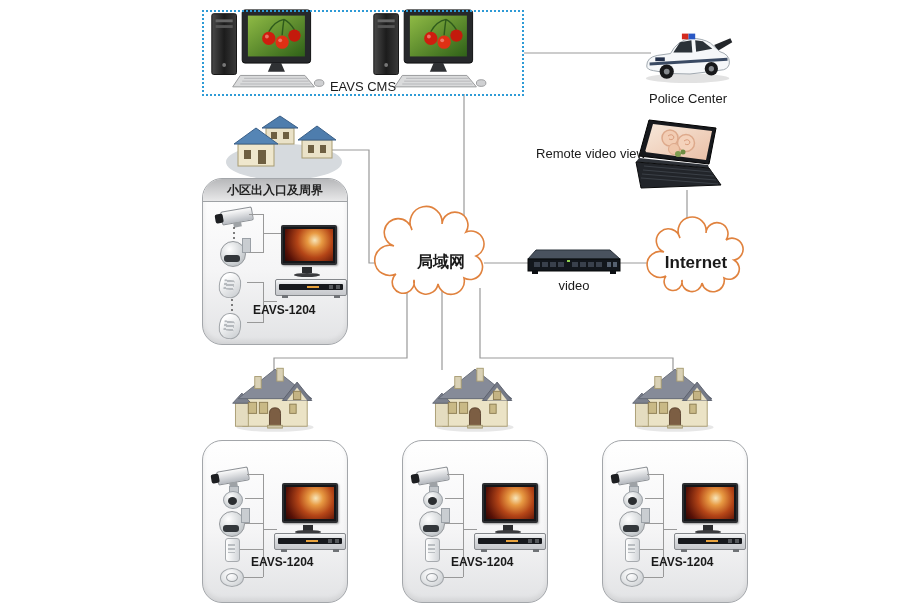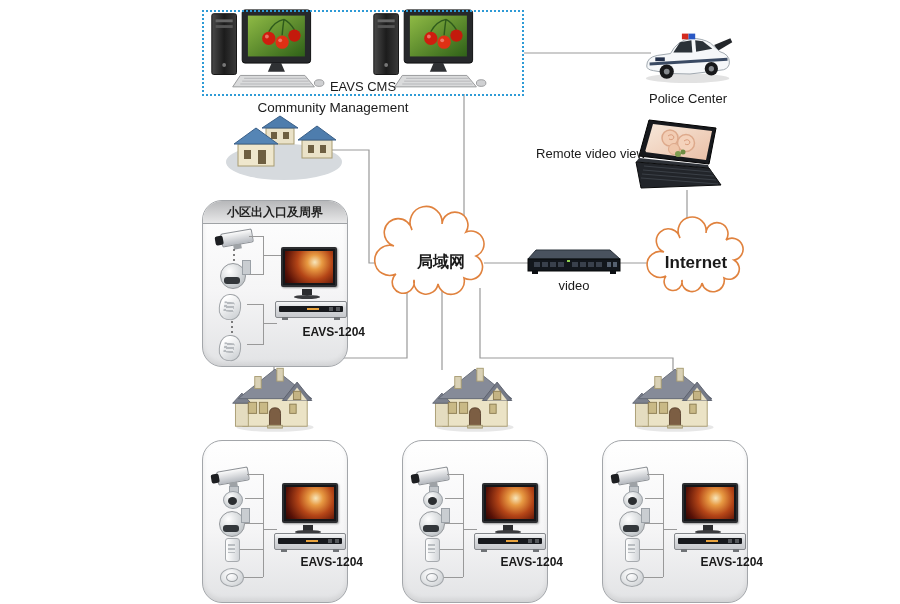--- a/index.html
+++ b/index.html
@@ -32,21 +32,21 @@
   .monitor .scr{position:absolute;left:2px;top:2px;right:2px;bottom:2px;
     background:radial-gradient(circle at 62% 35%,#f7e6bb 0%,#e89a42 20%,#b44517 48%,#571107 82%,#2e0804 100%);}
   .mstand{position:absolute;width:10px;height:6px;background:#2b2c2f;}
   .mbase{position:absolute;width:26px;height:4px;background:#3a3b3e;border-radius:50%;}
   .dvr{position:absolute;height:15px;background:linear-gradient(180deg,#f6f7f8 0%,#d9dbde 40%,#c6c8cc 100%);
     border:1px solid #84878b;border-radius:2px;}
   .dvr .strip{position:absolute;left:3px;right:3px;top:4px;height:6px;background:#17191d;border-radius:1px;}
   .dvr .led{position:absolute;top:6px;left:44%;width:12px;height:2px;background:#e8a23c;}
   .dvr .btn{position:absolute;top:5px;right:6px;width:4px;height:4px;background:#55585c;box-shadow:-7px 0 0 #55585c;}
   .dvr .feet{position:absolute;bottom:-3px;left:6px;width:6px;height:3px;background:#707377;box-shadow:52px 0 0 #707377;}
-  .dvr-label{position:absolute;font-size:12px;font-weight:bold;text-align:right;}
+  .dvr-label{position:absolute;font-size:12px;font-weight:bold;text-align:left;}
   
   .cam-bullet{position:absolute;width:30px;height:12px;background:linear-gradient(180deg,#fbfbfb,#b6bac0);
     border:1px solid #8d9196;border-radius:2px;transform:rotate(-10deg);}
   .cam-bullet:before{content:"";position:absolute;left:-7px;top:1px;width:8px;height:9px;background:#1d1f22;border-radius:2px;}
   .cam-bullet:after{content:"";position:absolute;left:10px;bottom:-5px;width:8px;height:5px;background:#9ea2a6;}
   .cam-dome{position:absolute;width:20px;height:18px;}
   .cam-dome:before{content:"";position:absolute;left:6px;top:-3px;width:8px;height:5px;background:#c2c6ca;border:1px solid #9aa0a6;}
   .cam-dome .ball{position:absolute;left:0;top:2px;width:18px;height:16px;border-radius:50%;
     background:radial-gradient(circle at 35% 30%,#ffffff,#c6cacd 70%);border:1px solid #9aa0a6;}
   .cam-dome .eye{position:absolute;left:5px;top:8px;width:9px;height:8px;border-radius:50%;background:#2a2d30;}
@@ -211,29 +211,28 @@
     <use href="#ws-shape" transform="translate(184,8) scale(0.95)"></use>
     <use href="#ws-shape" transform="translate(346,8) scale(0.95)"></use>
     <use href="#car-shape" transform="translate(618,26) scale(0.95)"></use>
     <use href="#laptop-shape" transform="translate(604,118)"></use>
     <use href="#router-shape" transform="translate(502,244)"></use>
   </svg>
 
   <div class="cms-box">
     <div class="cms-label">EAVS CMS</div>
   </div>
-  <div class="lbl" style="left:180px;top:100px;width:258px;font-size:13.5px;">Community Management</div>
 
   <div class="lbl" style="left:608px;top:91px;width:112px;">Police Center</div>
   <div class="lbl" style="left:508px;top:146px;width:118px;">Remote video view</div>
   <div class="lbl big" style="left:370px;top:252px;width:94px;">局域网</div>
   <div class="lbl" style="left:518px;top:278px;width:64px;">video</div>
   <div class="lbl big" style="left:628px;top:253px;width:88px;font-size:17px;">Internet</div>
 
-  <div class="panel" style="left:178px;top:200px;height:165px;">
+  <div class="panel" style="left:178px;top:178px;height:165px;">
     <div class="panel-header">小区出入口及周界</div>
     <div class="cam-bullet" style="left:18px;top:30px;"></div>
     <div class="dots" style="left:30px;top:48px;"></div>
     <div class="cam-ptz" style="left:17px;top:62px;"></div>
     <div class="sensor-pir" style="left:16px;top:93px;"></div>
     <div class="dots" style="left:28px;top:120px;"></div>
     <div class="sensor-pir" style="left:16px;top:134px;"></div>
     <div class="ln h" style="left:46px;top:35px;width:14px;"></div>
     <div class="ln h" style="left:46px;top:73px;width:14px;"></div>
     <div class="ln v" style="left:60px;top:35px;height:39px;"></div>

